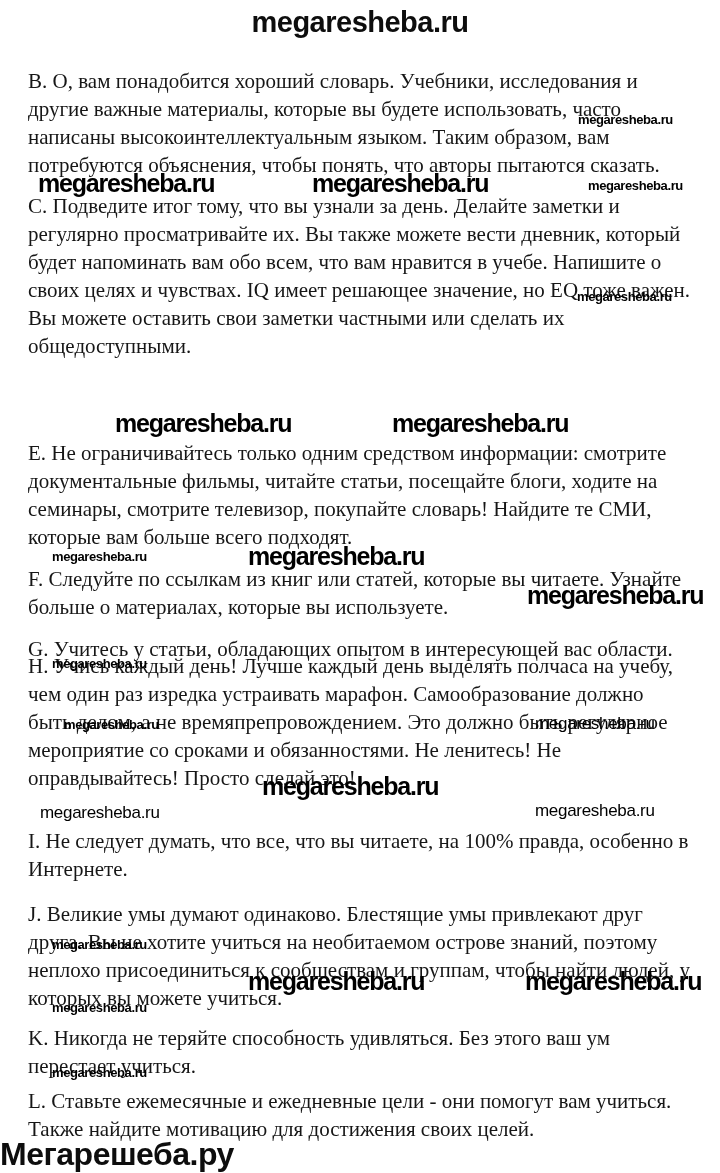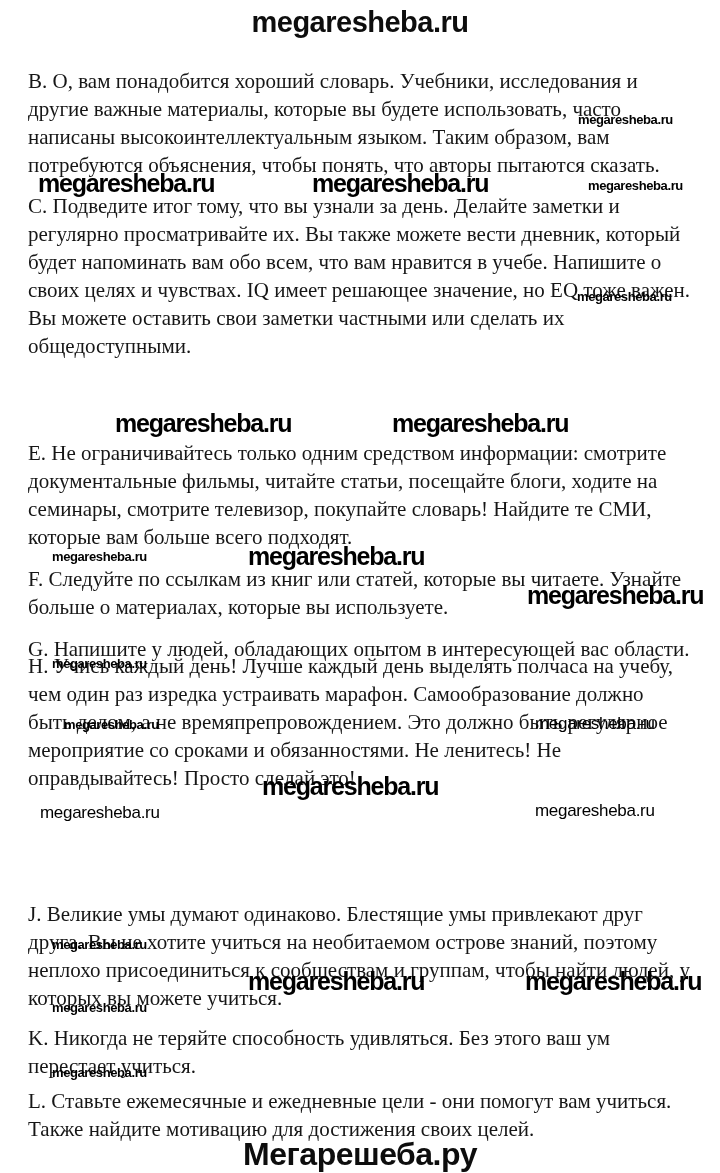--- a/index.html
+++ b/index.html
@@ -42,41 +42,42 @@
     z-index:2;
   }
   .wm.sm{ font-size:13px; letter-spacing:-0.4px; }
   .wm.md{ font-size:17px; font-weight:normal; letter-spacing:-0.3px; }
   .wm.lg{ font-size:25px; letter-spacing:-1.2px; }
   .footer-brand{
     position:absolute;
     top:1128px;
     left:0;
     width:100%;
-    text-align:center;
+    text-align:left;
     font-family:"Liberation Sans", sans-serif;
     font-weight:bold;
     font-size:32px;
     letter-spacing:-0.5px;
     color:#0d0d0d;
   }
 </style>
 </head>
 <body>
 
 <div class="page">
 
   <div class="header-wm">megaresheba.ru</div>
 
   <div class="para" style="top:59px"><span>B.</span> <span>О, вам понадобится хороший словарь. Учебники, исследования и другие важные материалы, которые вы будете использовать, часто написаны высокоинтеллектуальным языком. Таким образом, вам потребуются объяснения, чтобы понять, что авторы пытаются сказать.</span></div>
   <div class="para" style="top:184px"><span>C.</span> <span>Подведите итог тому, что вы узнали за день. Делайте заметки и регулярно просматривайте их. Вы также можете вести дневник, который будет напоминать вам обо всем, что вам нравится в учебе. Напишите о своих целях и чувствах. IQ имеет решающее значение, но EQ тоже важен. Вы можете оставить свои заметки частными или сделать их общедоступными.</span></div>
   <div class="para" style="top:431px"><span>E.</span> <span>Не ограничивайтесь только одним средством информации: смотрите документальные фильмы, читайте статьи, посещайте блоги, ходите на семинары, смотрите телевизор, покупайте словарь! Найдите те СМИ, которые вам больше всего подходят.</span></div>
   <div class="para" style="top:557px"><span>F.</span> <span>Следуйте по ссылкам из книг или статей, которые вы читаете. Узнайте больше о материалах, которые вы используете.</span></div>
-  <div class="para" style="top:627px"><span>G.</span> <span>Напишите у людей, обладающих опытом в интересующей вас области.</span></div>
+  <div class="para" style="top:627px"><span>G.</span> <span>Учитесь у статьи, обладающих опытом в интересующей вас области.</span></div>
   <div class="para" style="top:644px"><span>H.</span> <span>Учись каждый день! Лучше каждый день выделять полчаса на учебу, чем один раз изредка устраивать марафон. Самообразование должно быть делом, а не времяпрепровождением. Это должно быть регулярное мероприятие со сроками и обязанностями. Не ленитесь! Не оправдывайтесь! Просто сделай это!</span></div>
+  <div class="para" style="top:819px"><span>I.</span> <span>Не следует думать, что все, что вы читаете, на 100% правда, особенно в Интернете.</span></div>
   <div class="para" style="top:892px"><span>J.</span> <span>Великие умы думают одинаково. Блестящие умы привлекают друг друга. Вы не хотите учиться на необитаемом острове знаний, поэтому неплохо присоединиться к сообществам и группам, чтобы найти людей, у которых вы можете учиться.</span></div>
   <div class="para" style="top:1016px"><span>K.</span> <span>Никогда не теряйте способность удивляться. Без этого ваш ум перестает учиться.</span></div>
   <div class="para" style="top:1079px"><span>L.</span> <span>Ставьте ежемесячные и ежедневные цели - они помогут вам учиться. Также найдите мотивацию для достижения своих целей.</span></div>
 
   <span class="wm sm" style="left:578px;top:104px">megaresheba.ru</span>
   <span class="wm lg" style="left:38px;top:161px">megaresheba.ru</span>
   <span class="wm lg" style="left:312px;top:161px">megaresheba.ru</span>
   <span class="wm sm" style="left:588px;top:170px">megaresheba.ru</span>
   <span class="wm sm" style="left:577px;top:281px">megaresheba.ru</span>
   <span class="wm lg" style="left:115px;top:401px">megaresheba.ru</span>

